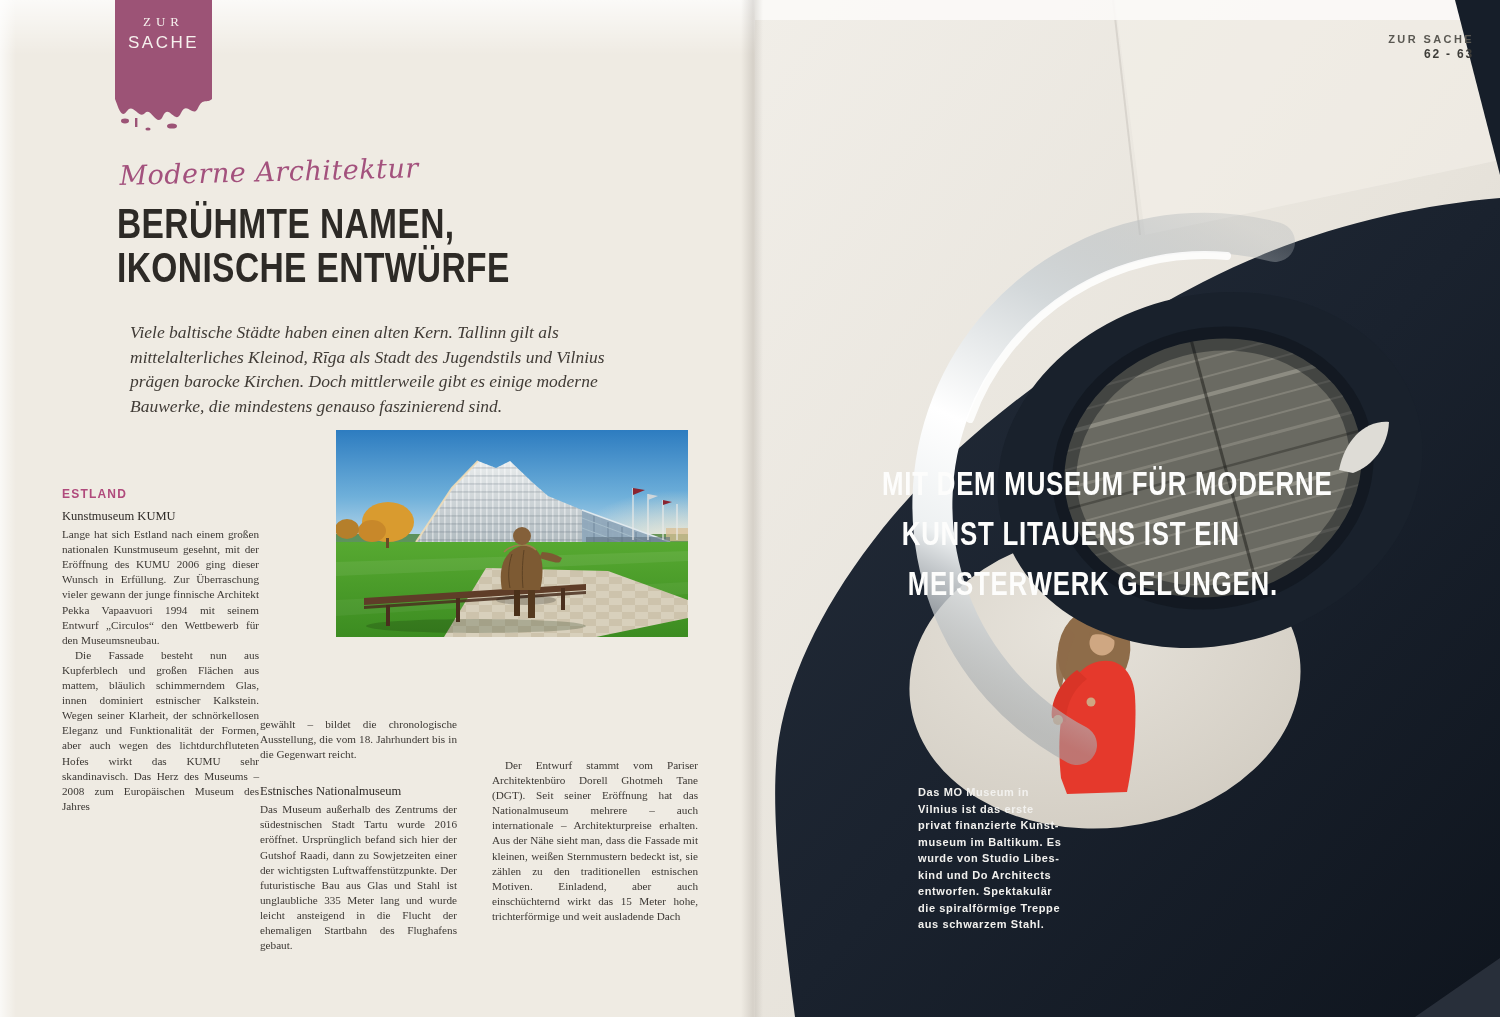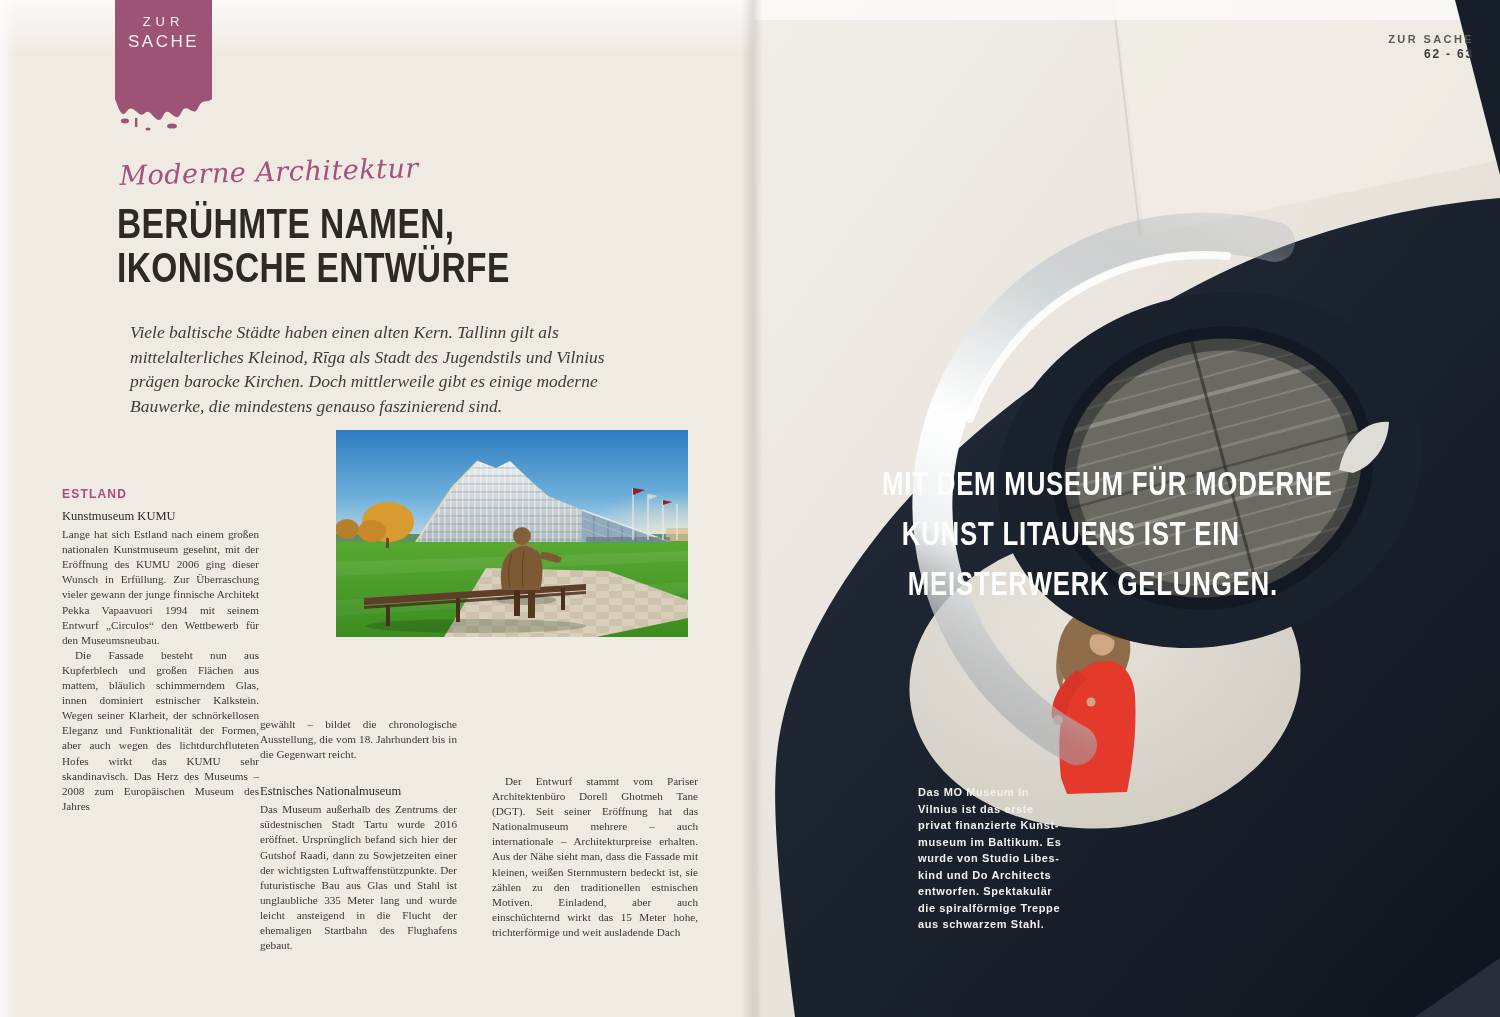--- a/index.html
+++ b/index.html
@@ -6,31 +6,31 @@
   .spread{position:relative;width:1500px;height:1017px;overflow:hidden;background:#efebe3;font-family:"Liberation Serif",serif;}
   .abs{position:absolute;}
 
   
   .page-left{left:0;top:0;width:755px;height:1017px;background:#efebe3;}
   .page-left .topsheen{left:0;top:0;width:755px;height:55px;background:linear-gradient(180deg,rgba(255,255,255,.75),rgba(255,255,255,0));}
   .page-left .leftsheen{left:0;top:0;width:16px;height:1017px;background:linear-gradient(90deg,rgba(255,255,255,.7),rgba(255,255,255,0));}
 
   .badge{left:115px;top:0;width:97px;height:145px;}
   .badge-text{left:115px;top:14px;width:97px;text-align:center;color:#f6f1ee;font-family:"Liberation Sans",sans-serif;}
-  .badge-l1{font-size:13px;letter-spacing:5px;font-weight:400;}
+  .badge-l1{font-size:13px;letter-spacing:5px;font-weight:400;font-family:Liberation Serif, serif;}
   .badge-l2{font-size:17px;letter-spacing:2.5px;font-weight:normal;margin-top:3px;}
 
   .kicker{left:119px;top:160px;font-style:italic;font-size:27px;color:#a3517d;font-family:"DejaVu Serif",serif;transform:rotate(-1.5deg);transform-origin:0 0;letter-spacing:.5px;}
   .title{left:117px;top:201px;font-family:"Liberation Sans",sans-serif;font-weight:bold;font-size:43px;line-height:44px;color:#2d2a26;transform:scaleX(.78);transform-origin:0 0;letter-spacing:.5px;white-space:nowrap;}
   .intro{left:130px;top:320px;width:512px;font-style:italic;font-size:17.5px;line-height:24.6px;color:#403b36;}
 
   .col{font-size:11.2px;line-height:15.1px;color:#3b3733;text-align:justify;}
   .col1{left:62px;top:487px;width:197px;}
   .col2{left:260px;top:717px;width:197px;}
-  .col3{left:492px;top:774px;width:206px;}
+  .col3{left:492px;top:758px;width:206px;}
   .region{font-family:"Liberation Sans",sans-serif;font-weight:bold;font-size:12px;letter-spacing:1.2px;color:#b04a7c;text-align:left;}
   .subhead{font-weight:normal;font-size:12.5px;line-height:15px;color:#2f2b28;margin:7px 0 3px;text-align:left;}
   .col p{margin:0;}
   .col p.ind{text-indent:13px;}
   .col .gap{height:15px;}
 
   .photo{left:336px;top:430px;width:352px;height:207px;}
   .photo-caption{left:336px;top:647px;font-family:"Liberation Sans",sans-serif;font-weight:bold;font-size:9.8px;line-height:15.5px;letter-spacing:.2px;color:#9c9071;white-space:nowrap;}
 
   

